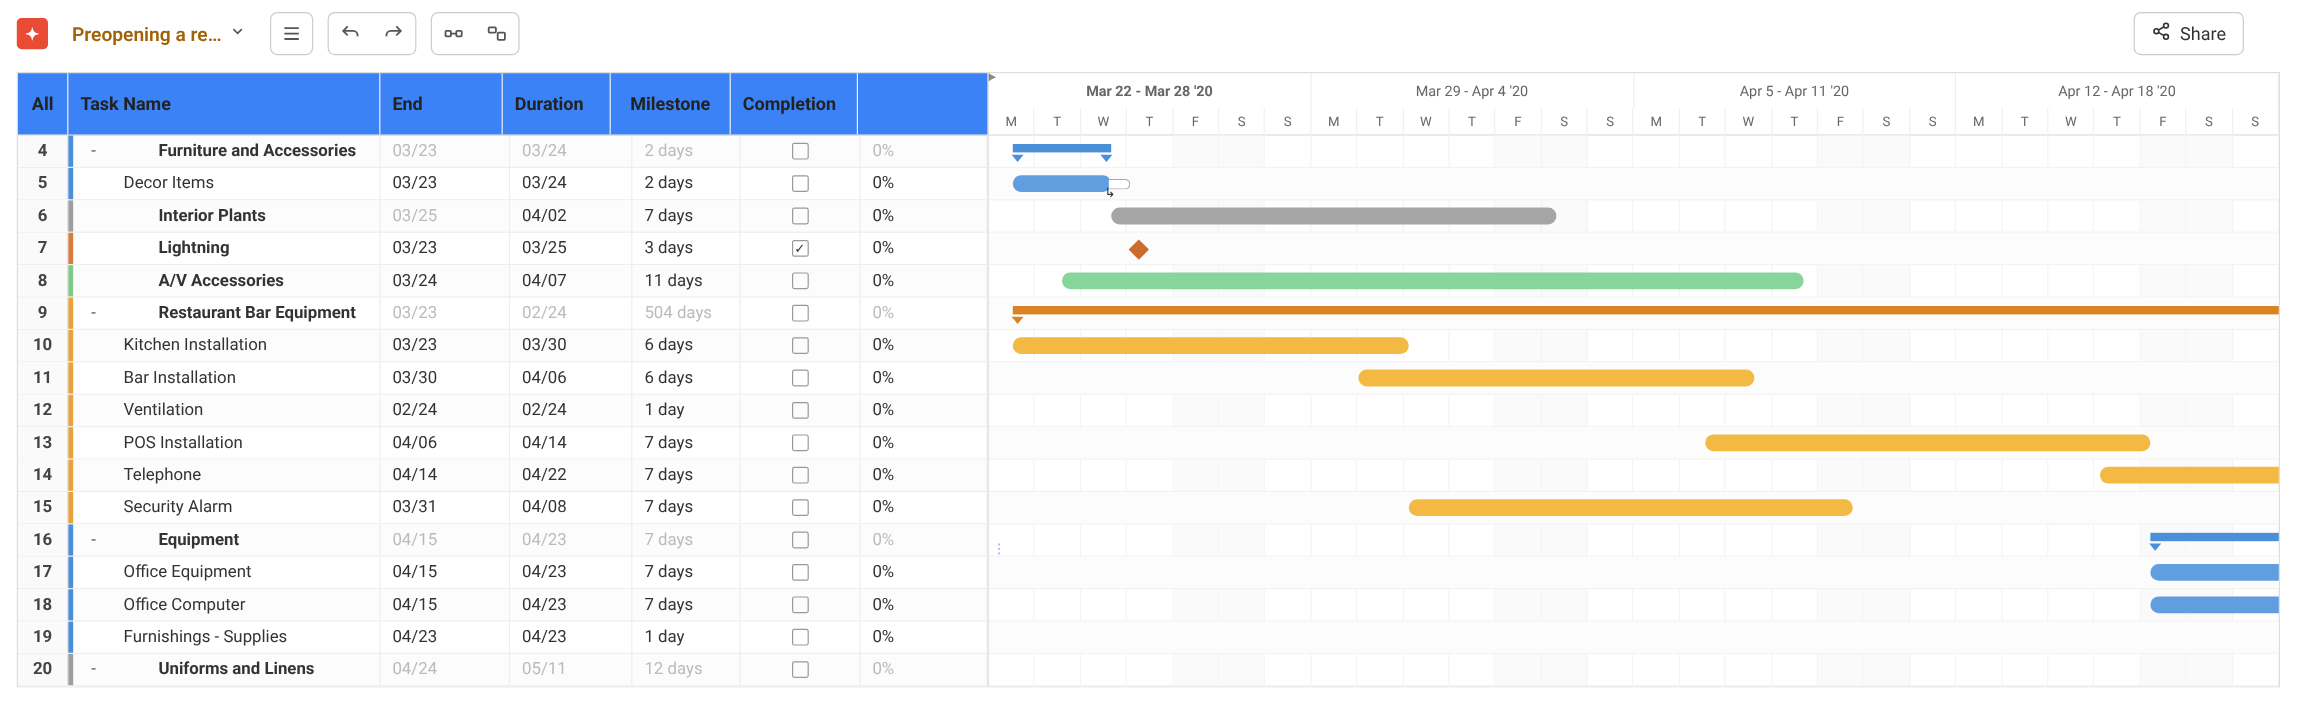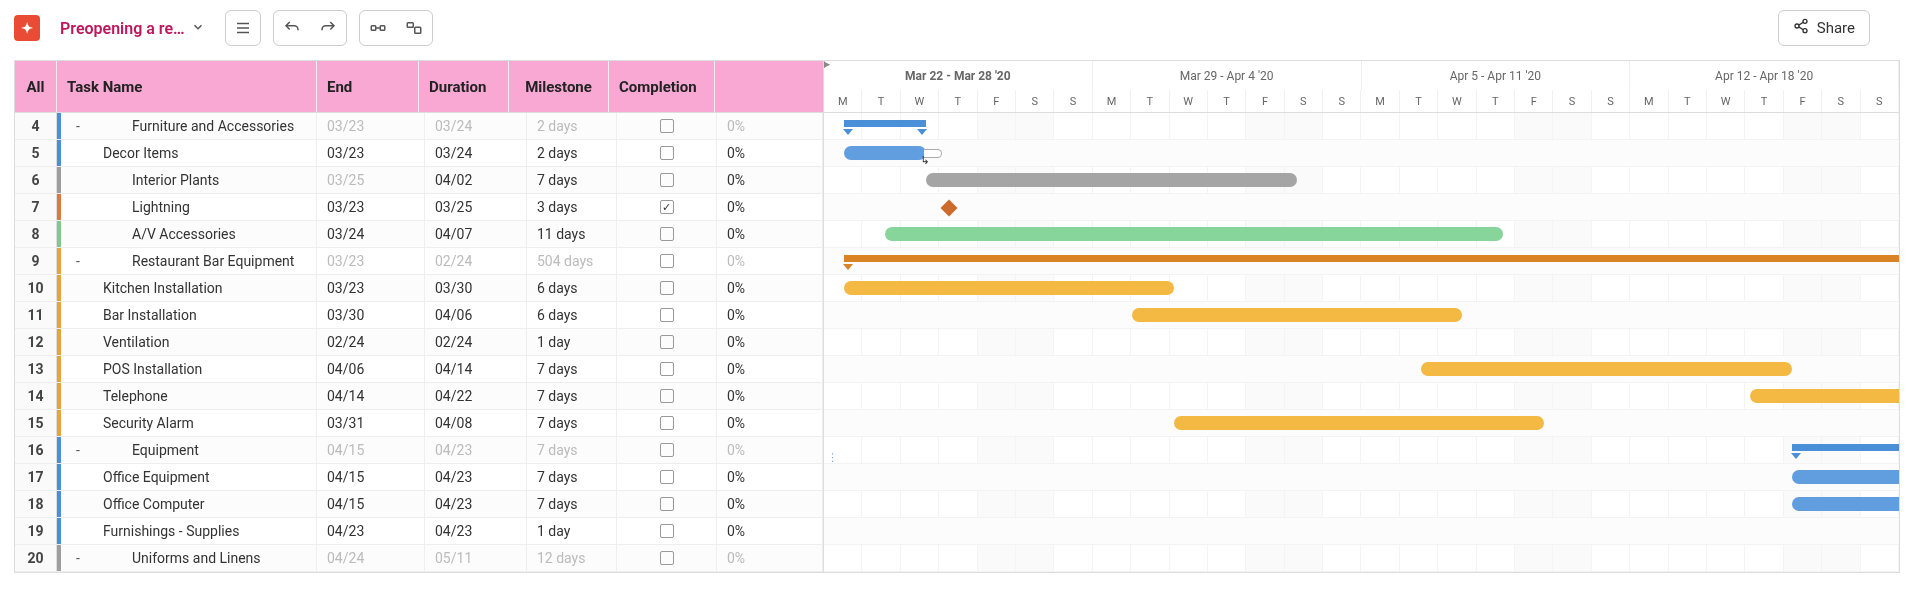--- a/index.html
+++ b/index.html
@@ -15,21 +15,21 @@
     gap: 12px;
   }
   .logo {
     width: 26px; height: 26px; background: #e94b35; border-radius: 4px;
     display:flex;align-items:center;justify-content:center;color:#fff;font-weight:bold;font-size:14px;
   }
   .doc-title-wrap {
     display:flex;align-items:center;gap:6px;
     padding: 4px 8px; border-radius:4px;
   }
-  .doc-title { font-size:16px; font-weight:600; color:#be185d; max-width:160px; overflow:hidden;white-space:nowrap;text-overflow:ellipsis;}
+  .doc-title { font-size:16px; font-weight:600; color:#a16207; max-width:160px; overflow:hidden;white-space:nowrap;text-overflow:ellipsis;}
   .chev { color:#555; }
   .toolbtn {
     border:1px solid #ccc; background:#fff; border-radius:6px; height:36px;
     display:flex;align-items:center;justify-content:center;color:#555;cursor:pointer;
   }
   .toolbtn.single{width:36px;}
   .twin{display:flex;border:1px solid #ccc;border-radius:6px;overflow:hidden;height:36px;}
   .twin .half{width:36px;display:flex;align-items:center;justify-content:center;color:#555;cursor:pointer;}
   .spacer{flex:1;}
   .sharebtn{
@@ -39,42 +39,42 @@
 
   
   .main {
     display:flex; padding: 0 14px;
   }
   .table-side{
     border:1px solid #ddd; border-right:none;
     display:flex;flex-direction:column;
   }
   .thead{
-    display:flex;height:52px;background:#f9a8d4;border-bottom:1px solid #ddd;
+    display:flex;height:52px;background:#3b82f6;border-bottom:1px solid #ddd;
   }
   .th,.td{border-right:1px solid #eee;display:flex;align-items:center;padding:0 10px;}
   .th{font-weight:700;color:#222;font-size:15px;}
   .col-idx{width:42px;justify-content:center;}
   .col-name{width:260px;}
   .col-start{width:108px;}
   .col-end{width:102px;}
   .col-dur{width:90px;}
   .col-mile{width:100px;justify-content:center;}
   .col-comp{width:106px;}
   .tbody{}
   .tr{display:flex;height:27px;border-bottom:1px solid #eee;font-size:14px;color:#333;}
   .tr:nth-child(odd){background:#fcfcfc;}
   .td{font-weight:400;}
   .td.col-idx{font-weight:700;color:#444;background:#fafafa;border-right:1px solid #ddd;}
   .task-color{width:4px;height:100%;}
   .td.col-name{padding-left:0;}
   .task-name-inner{display:flex;align-items:center;height:100%;}
   .collapse-toggle{width:14px;display:inline-flex;justify-content:center;color:#555;cursor:pointer;}
   .task-label{font-size:14px;}
-  .summary .task-label{font-weight:400;padding-left:47px;}
+  .summary .task-label{font-weight:700;padding-left:47px;}
   .dim{color:#bbb;}
   .ck{width:14px;height:14px;border:1.5px solid #999;border-radius:2px;display:inline-flex;align-items:center;justify-content:center;}
   .ck.checked::after{content:"✓";font-size:11px;color:#333;}
 
   
   .gantt-side{
     flex:1;border:1px solid #ddd;position:relative;overflow:hidden;
   }
   .splitter{
     position:absolute;left:-6px;top:-2px;color:#888;font-size:9px;letter-spacing:-2px;

